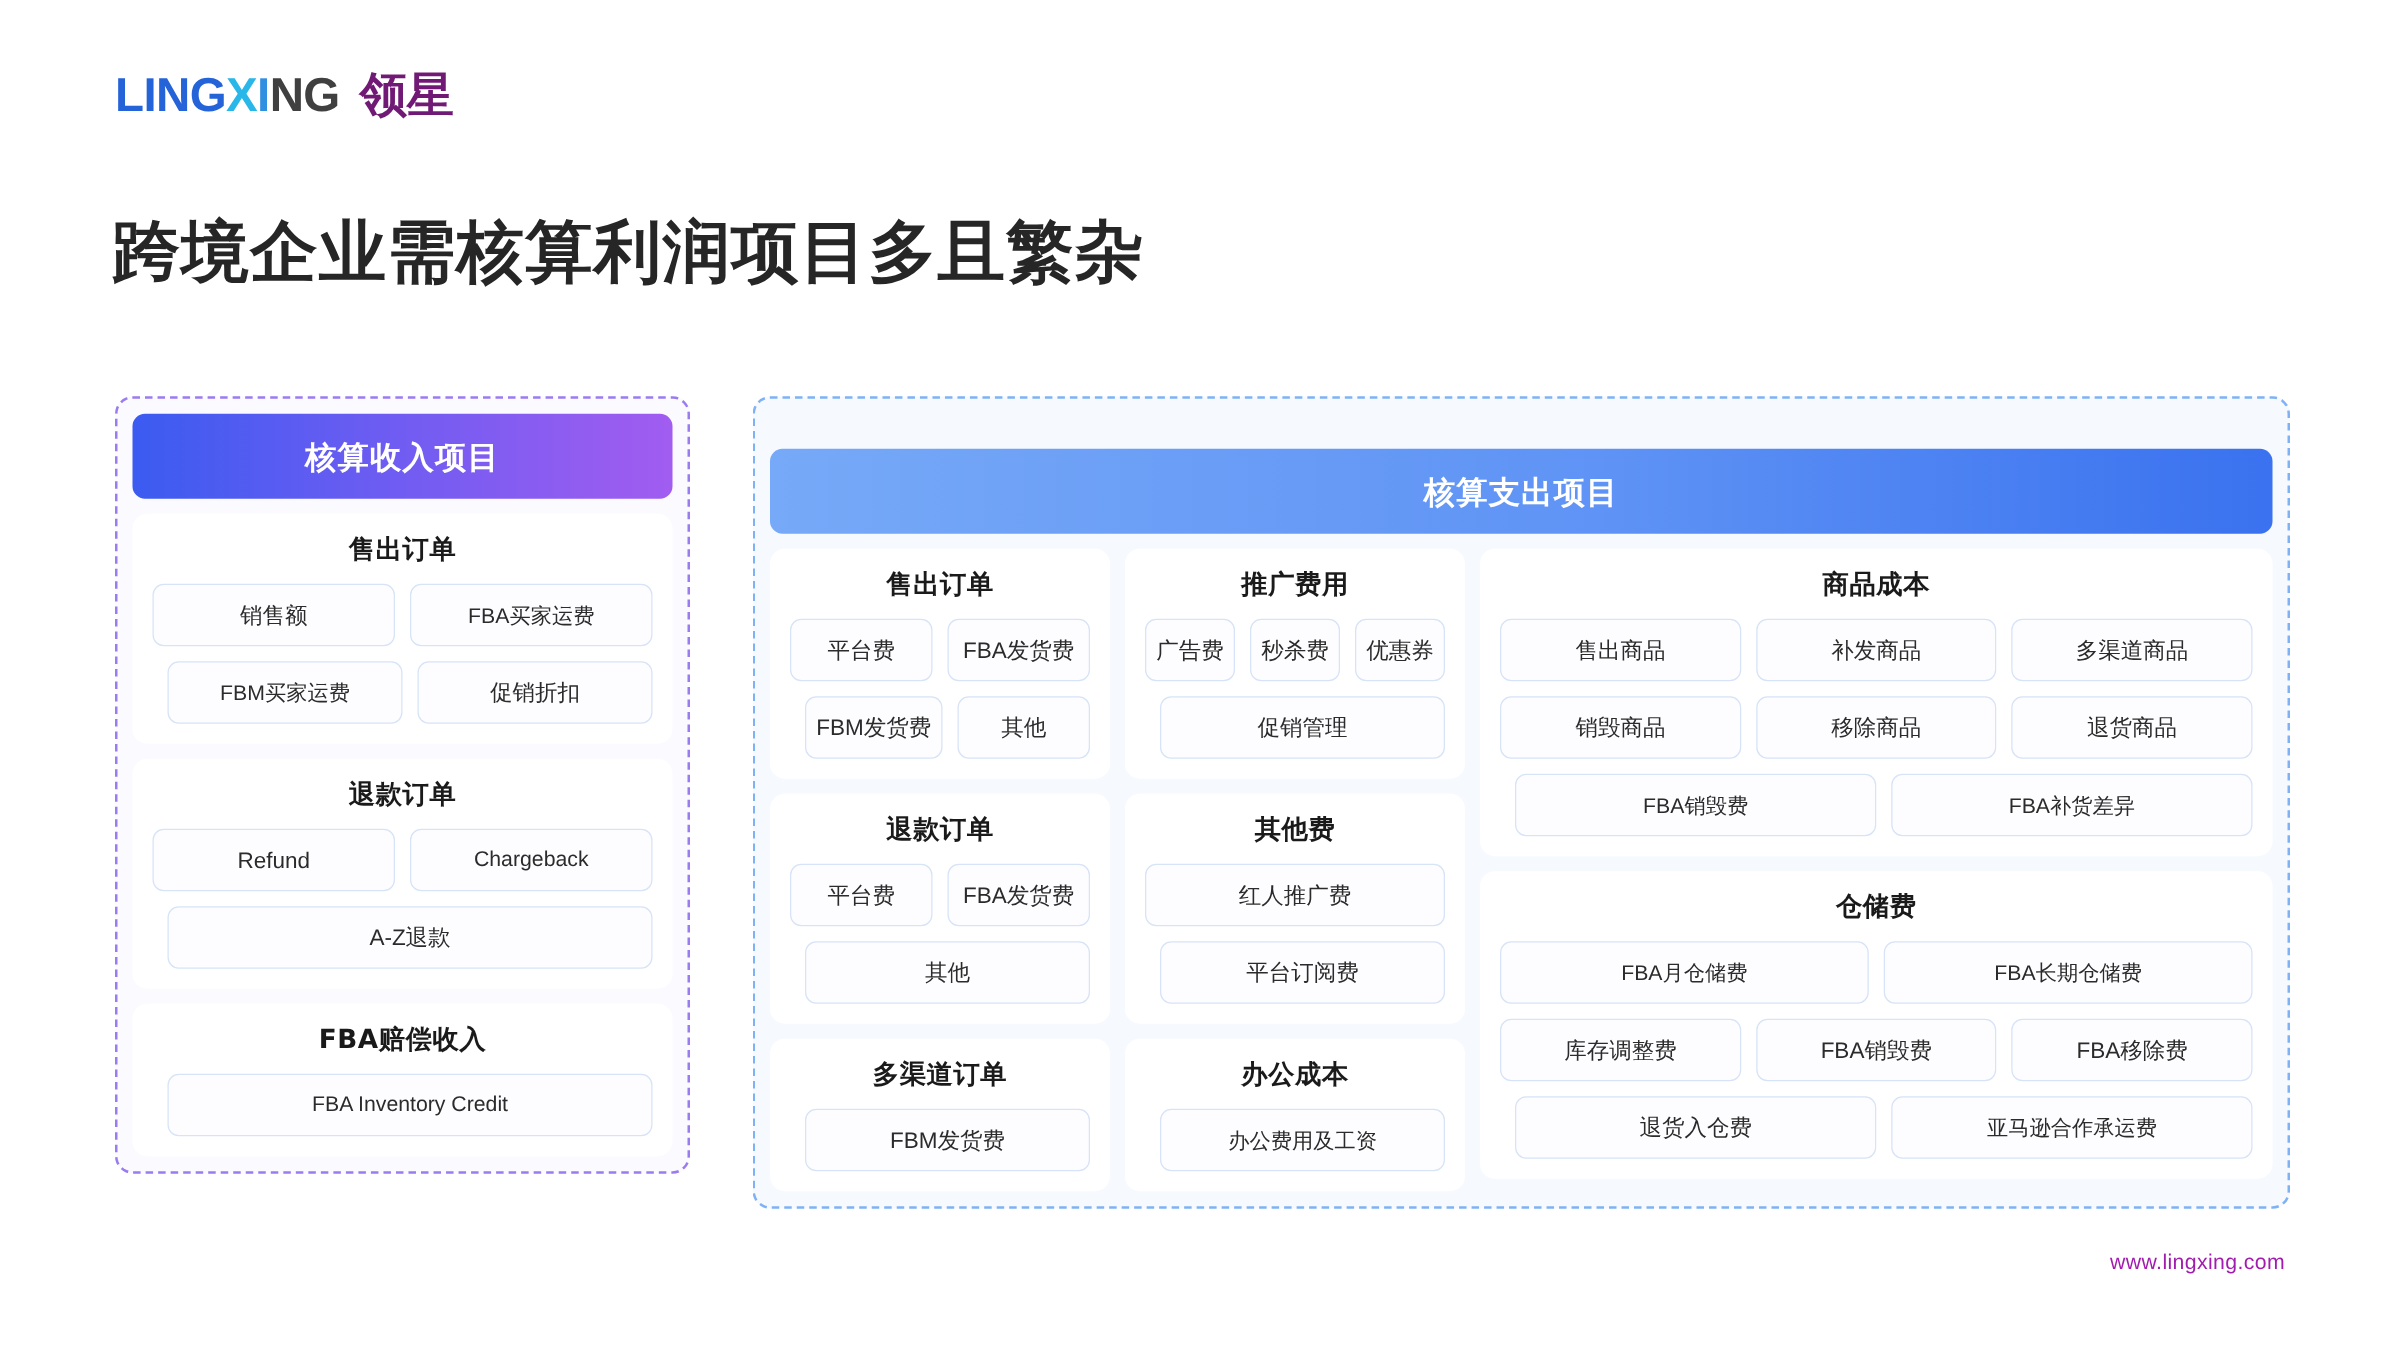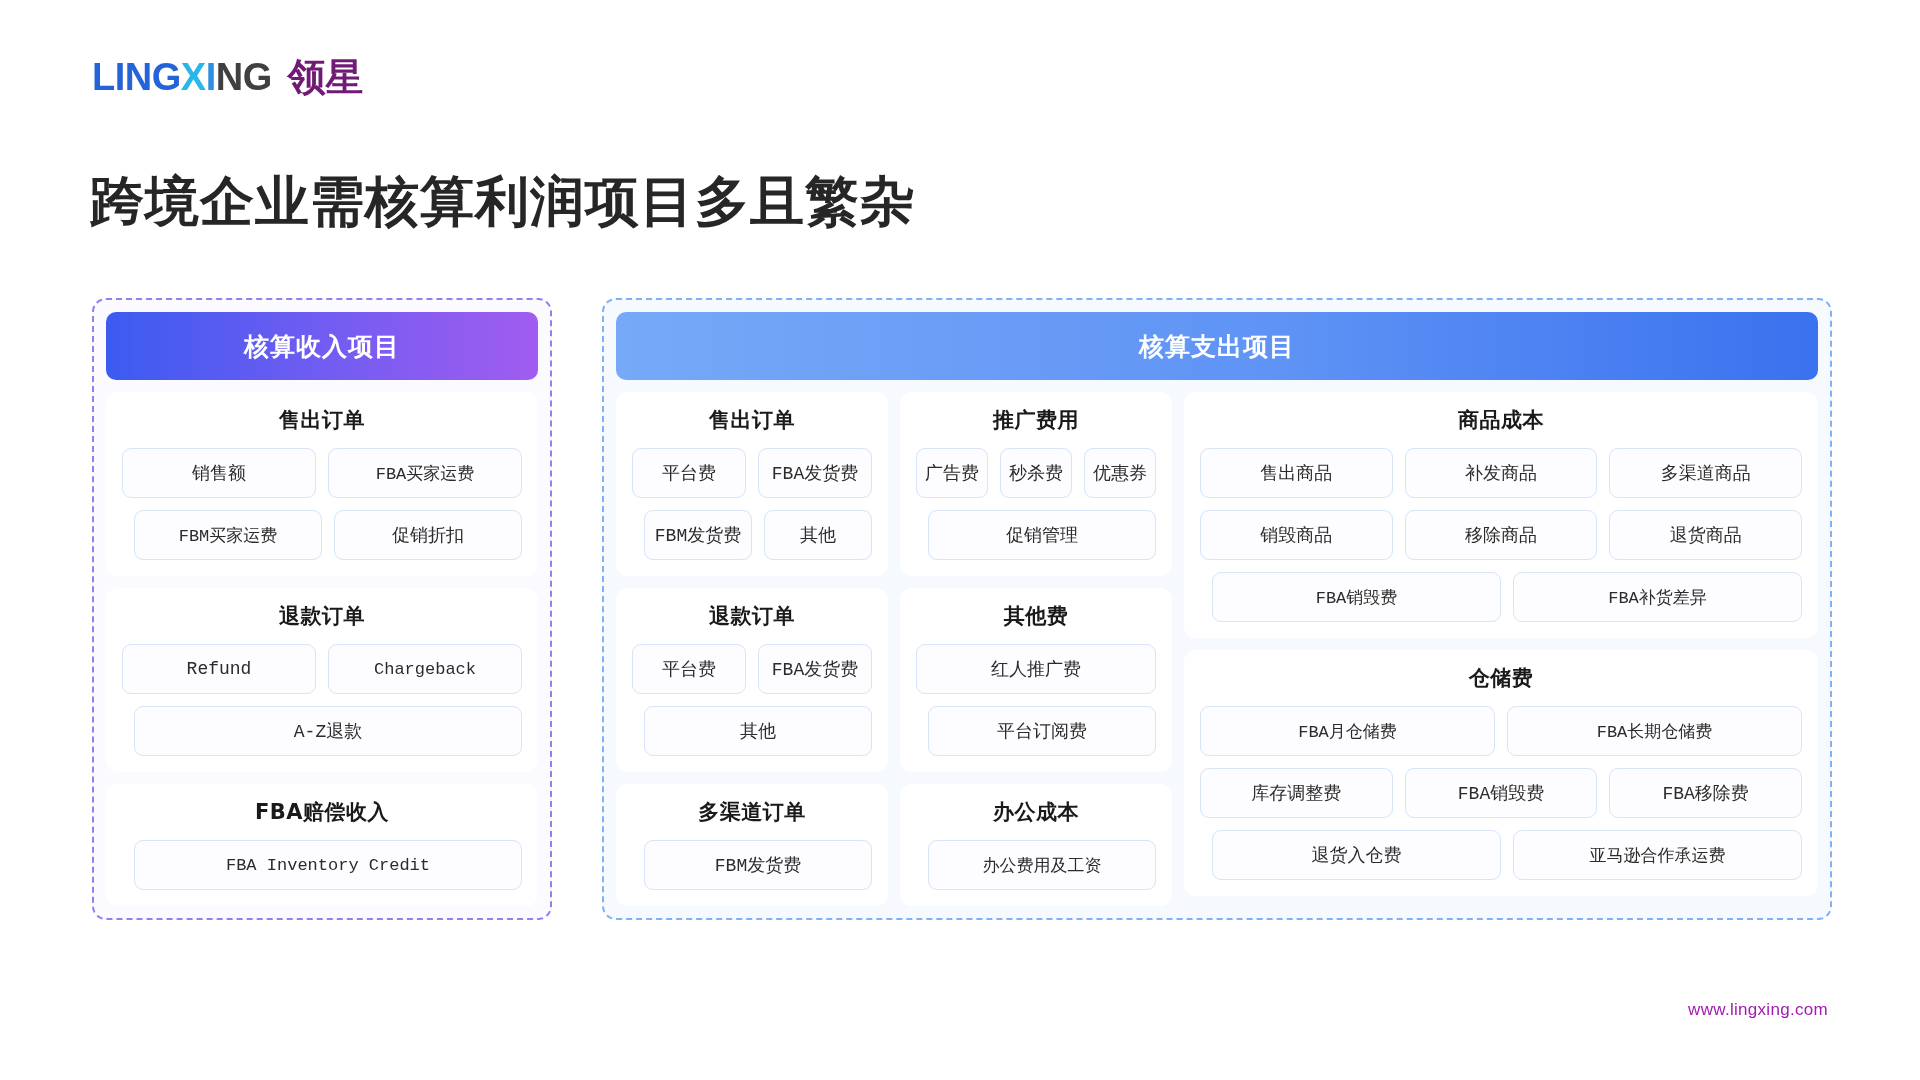--- a/index.html
+++ b/index.html
@@ -26,21 +26,21 @@
   
   .page-title {
     position: absolute; left: 90px; top: 172px;
     font-size: 54px; font-weight: 900; color: #262626;
     letter-spacing: 1px; line-height: 1.1; white-space: nowrap;
     font-family: "DejaVu Sans", "Liberation Sans", sans-serif;
   }
 
   
   .panels {
-    position: absolute; left: 92px; top: 298px;
+    position: absolute; left: 92px; top: 317px;
     width: 1740px; height: 680px;
     display: flex; gap: 50px; align-items: flex-start;
   }
 
   .panel { border-radius: 14px; padding: 12px; }
   .panel.income {
     width: 460px;
     border: 2.5px dashed #9a7bf0;
     background: #fbfaff;
   }
@@ -53,20 +53,21 @@
   .panel-header {
     height: 68px; border-radius: 10px;
     display: flex; align-items: center; justify-content: center;
     color: #ffffff; font-size: 25px; font-weight: 700; letter-spacing: 1px;
   }
   .panel.income .panel-header {
     background: linear-gradient(90deg, #3b5bf0 0%, #6f5cf2 48%, #a25cf0 100%);
   }
   .panel.expense .panel-header {
     background: linear-gradient(90deg, #76a9f7 0%, #5f93f5 55%, #3a72ef 100%);
+    margin-top: 28px;
   }
 
   
   .income-body { margin-top: 12px; display: flex; flex-direction: column; gap: 12px; }
 
   .card {
     background: #ffffff; border-radius: 12px;
     padding: 14px 16px 16px;
   }
   .card-title {
@@ -75,21 +76,21 @@
     font-family: "DejaVu Sans", "Liberation Sans", sans-serif;
   }
   .pill-row { display: flex; gap: 12px; margin-bottom: 12px; }
   .pill-row:last-child { margin-bottom: 0; margin-left: 12px; }
   .pill {
     flex: 1; min-height: 50px;
     border: 1.5px solid #d7e3f7; border-radius: 9px;
     background: #fdfdff;
     display: flex; align-items: center; justify-content: center;
     font-size: 18px; color: #2b2b2b; white-space: nowrap;
-    padding: 6px 8px; text-align: center; font-family: Liberation Mono, monospace;
+    padding: 6px 8px; text-align: center;
   }
   .pill.sm { font-size: 17px; }
 
   
   .expense-body {
     margin-top: 12px;
     display: flex; gap: 12px; align-items: flex-start;
   }
   .col { display: flex; flex-direction: column; gap: 12px; }
   .col-a { width: 272px; }

